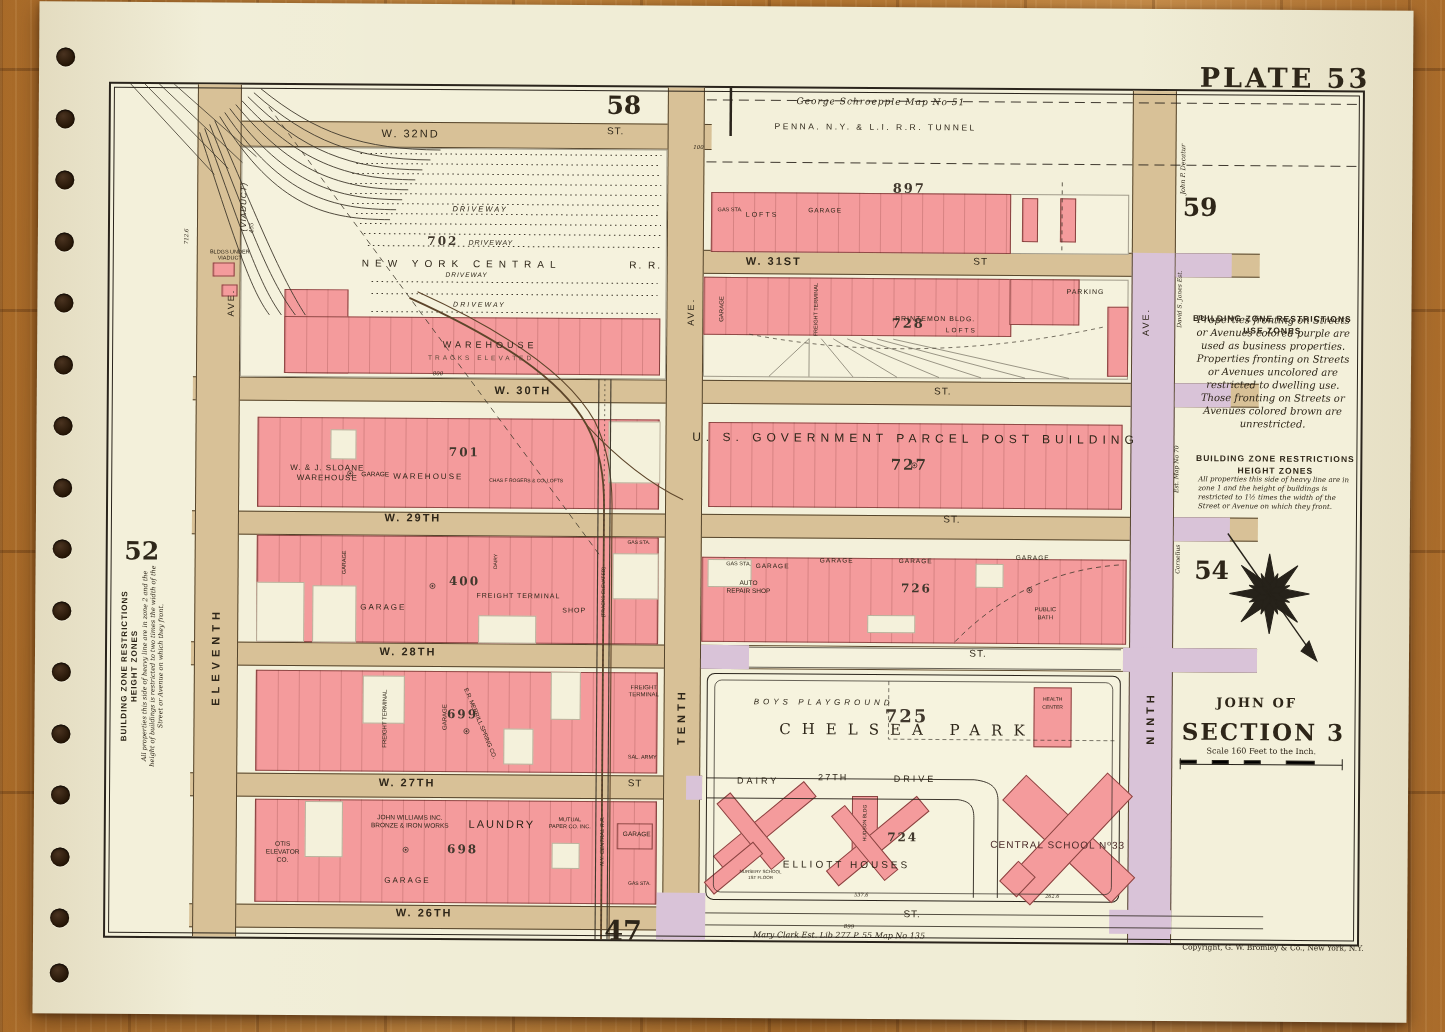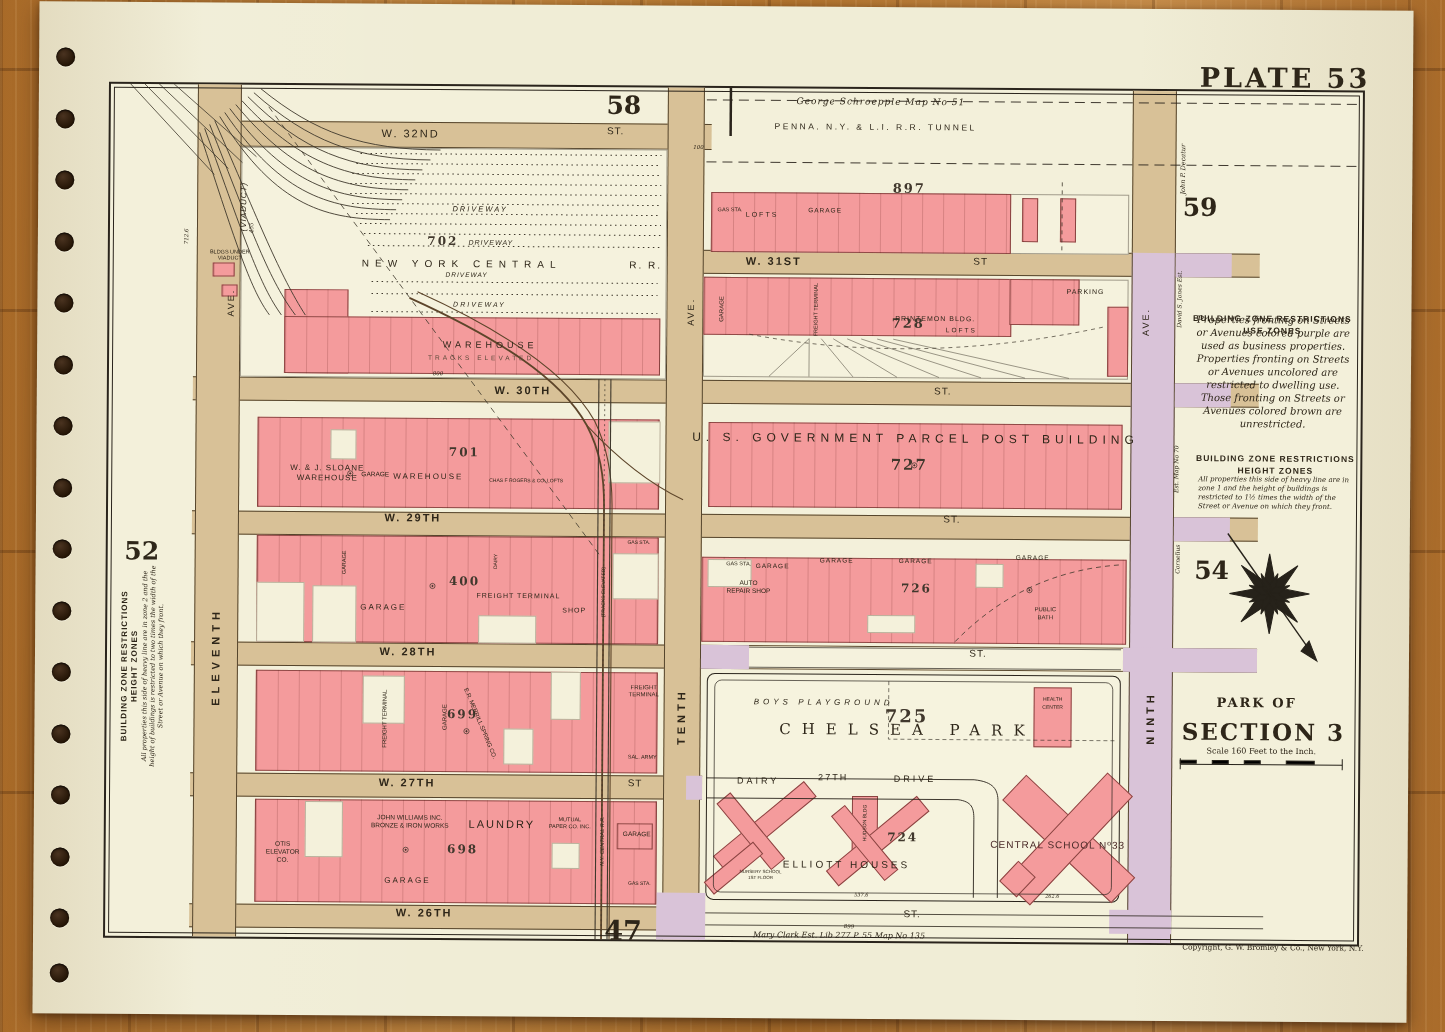--- a/index.html
+++ b/index.html
@@ -304,21 +304,21 @@
     <div class="c" style="left:1167px;top:367px;font-size:8.5px;letter-spacing:1px;font-weight:700">BUILDING ZONE RESTRICTIONS</div>
     <div class="c" style="left:1167px;top:379px;font-size:8.5px;letter-spacing:1px;font-weight:700">HEIGHT ZONES</div>
     <div class="c ser it" style="left:1168px;top:402px;width:156px;white-space:normal;font-size:7px;line-height:1.3;text-align:left">All properties this side of heavy line are in zone 1 and the height of buildings is restricted to 1½ times the width of the Street or Avenue on which they front.</div>
 
     <div class="c" style="left:36px;top:582px;transform:translate(-50%,-50%) rotate(-90deg);width:212px;text-align:center">
       <div style="font-size:8px;letter-spacing:1px;font-weight:700">BUILDING ZONE RESTRICTIONS</div>
       <div style="font-size:8px;letter-spacing:1px;font-weight:700;margin-top:2px">HEIGHT ZONES</div>
       <div class="ser it" style="font-size:6.5px;line-height:1.25;margin-top:2px;white-space:normal">All properties this side of heavy line are in zone 2 and the height of buildings is restricted to two times the width of the Street or Avenue on which they front.</div>
     </div>
 
-    <div class="c ser" style="left:1150px;top:611px;font-size:13px;font-weight:700;letter-spacing:2px">PARK OF</div>
+    <div class="c ser" style="left:1150px;top:611px;font-size:13px;font-weight:700;letter-spacing:2px">JOHN OF</div>
     <div class="c ser" style="left:1157px;top:640px;font-size:23px;font-weight:700;letter-spacing:2px">SECTION 3</div>
     <div class="c ser" style="left:1155px;top:660px;font-size:8px">Scale 160 Feet to the Inch.</div>
 
     <div class="c it" style="left:370px;top:123px;font-size:7.5px;letter-spacing:2px">DRIVEWAY</div>
     <div class="c bn" style="left:333px;top:155px;font-size:12px">702</div>
     <div class="c it" style="left:381px;top:156px;font-size:7px;letter-spacing:1px">DRIVEWAY</div>
     <div class="c" style="left:352px;top:178px;font-size:10px;letter-spacing:6px">NEW YORK CENTRAL</div>
     <div class="c" style="left:536px;top:178px;font-size:10px;letter-spacing:2px">R. R.</div>
     <div class="c it" style="left:357px;top:189px;font-size:6.5px;letter-spacing:1px">DRIVEWAY</div>
     <div class="c it" style="left:370px;top:218px;font-size:7px;letter-spacing:2px">DRIVEWAY</div>

